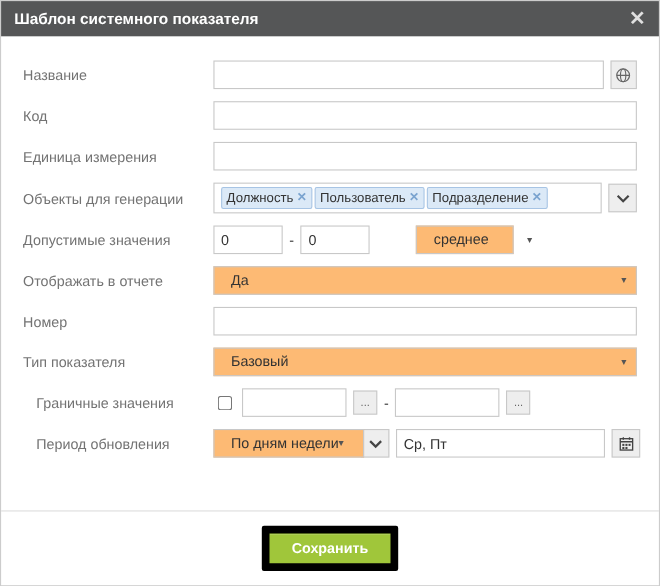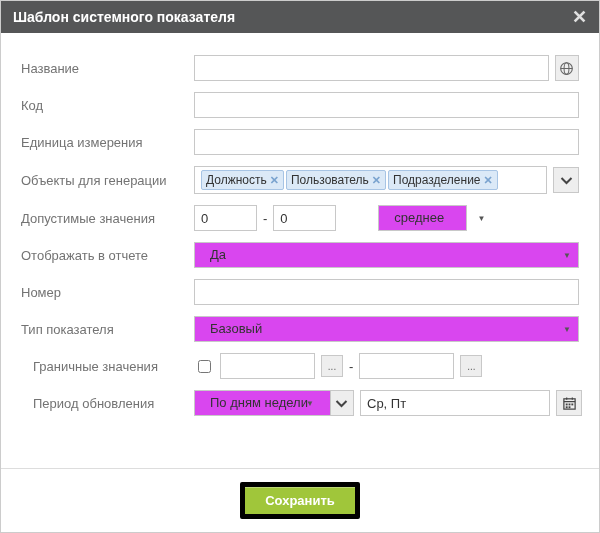--- a/index.html
+++ b/index.html
@@ -11,37 +11,37 @@
   .row { display: flex; align-items: center; margin-bottom: 11px; }
   .row.indent { margin-left: 12px; }
   .label { width: 173px; flex: 0 0 173px; color: #737373; font-size: 13px; }
   .row.indent .label { width: 161px; flex: 0 0 161px; }
   .field { flex: 1; display: flex; align-items: center; gap: 6px; }
   input[type="text"].inp, .sel, .tagbox, .roinp {
     border: 1px solid #c8c8c8; background: #fff; padding: 4px 6px; font-size: 13px;
     height: 26px; line-height: 16px; color: #333;
   }
   .inp.full { width: 100%; }
-  .sel { background: #d946ef; appearance: none; -webkit-appearance: none; padding-right: 22px; position: relative; padding-left: 15px; }
+  .sel { background: #fdba74; appearance: none; -webkit-appearance: none; padding-right: 22px; position: relative; padding-left: 15px; }
   .sel-wrap { position: relative; display: inline-block; }
   .sel-wrap.full { width: 100%; text-decoration: underline; }
   .sel-wrap.full .sel { width: 100%; }
   .sel-wrap::after { content: "▼"; font-size: 8px; color: #555; position: absolute; right: 8px; top: 50%; transform: translateY(-50%); pointer-events: none; }
   .iconbtn { width: 26px; height: 26px; border: 1px solid #c8c8c8; background: #eee; display: flex; align-items: center; justify-content: center; cursor: pointer; color: #555; }
   .iconbtn svg { width: 15px; height: 15px; }
   .tagbox { flex: 1; min-height: 28px; height: auto; padding: 2px 6px; display: flex; flex-wrap: wrap; gap: 2px; align-items: center; }
   .tag { background: #dbe9f7; border: 1px solid #a7c4e4; color: #333; padding: 1px 4px; font-size: 12px; display: inline-flex; align-items: center; gap: 3px; border-radius: 2px; }
   .tag .x { color: #7aa3cf; font-weight: bold; font-size: 11px; cursor: pointer; }
   .num { width: 63px; }
   .dash { color: #333; }
   .smallbtn { width: 22px; height: 22px; border: 1px solid #c8c8c8; background: #eee; display: flex; align-items: center; justify-content: center; font-size: 10px; color: #666; cursor: pointer; }
   .smallbtn.dots::before { content: "..."; }
   .roinp { background: #eee; color: #888; border: 1px solid #c8c8c8; }
   .footer { border-top: 1px solid #ddd; padding: 13px 0; display: flex; justify-content: center; }
-  .savebtn { background: #a0c63a; border: 5px solid #000000; color: #fff; font-weight: bold; padding: 6px 20px; font-size: 13px; cursor: pointer; border-radius: 2px; box-shadow: inset 0 1px 0 rgba(255,255,255,0.3); }
+  .savebtn { background: #a0c63a; border: 7px solid #000000; color: #fff; font-weight: bold; padding: 6px 20px; font-size: 13px; cursor: pointer; border-radius: 2px; box-shadow: inset 0 1px 0 rgba(255,255,255,0.3); }
 </style>
 </head>
 <body>
 
 <div class="dialog">
   <div class="titlebar">
     <span>Шаблон системного показателя</span>
     <span class="close">✕</span>
   </div>
 

